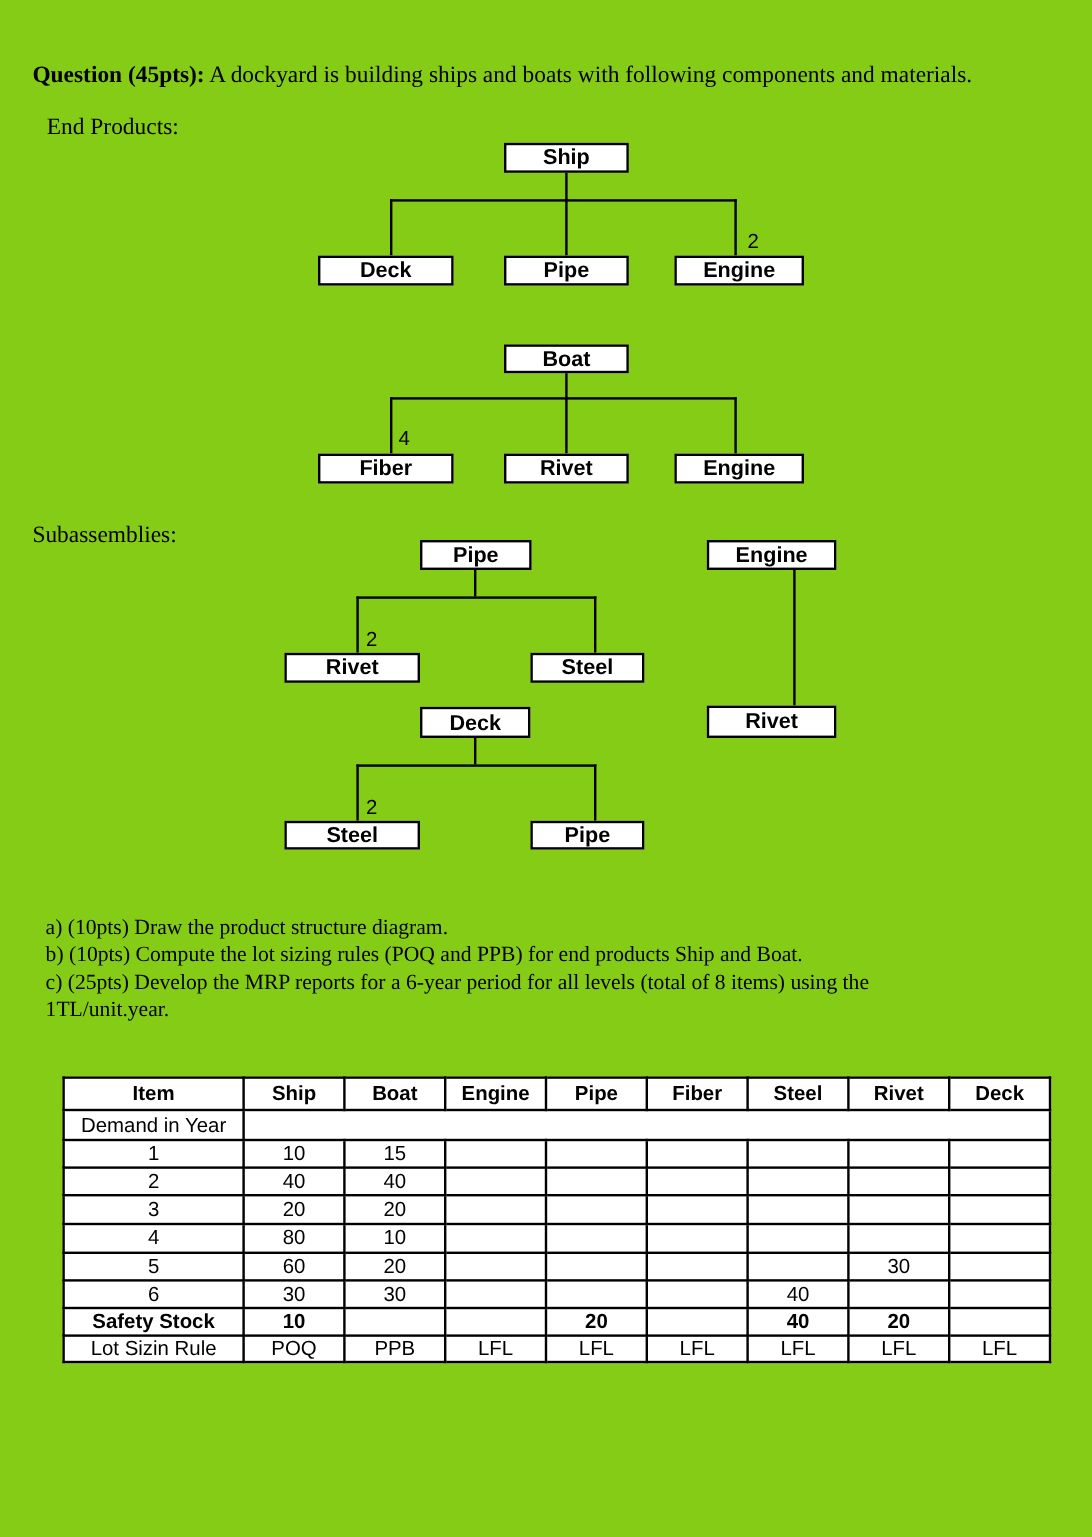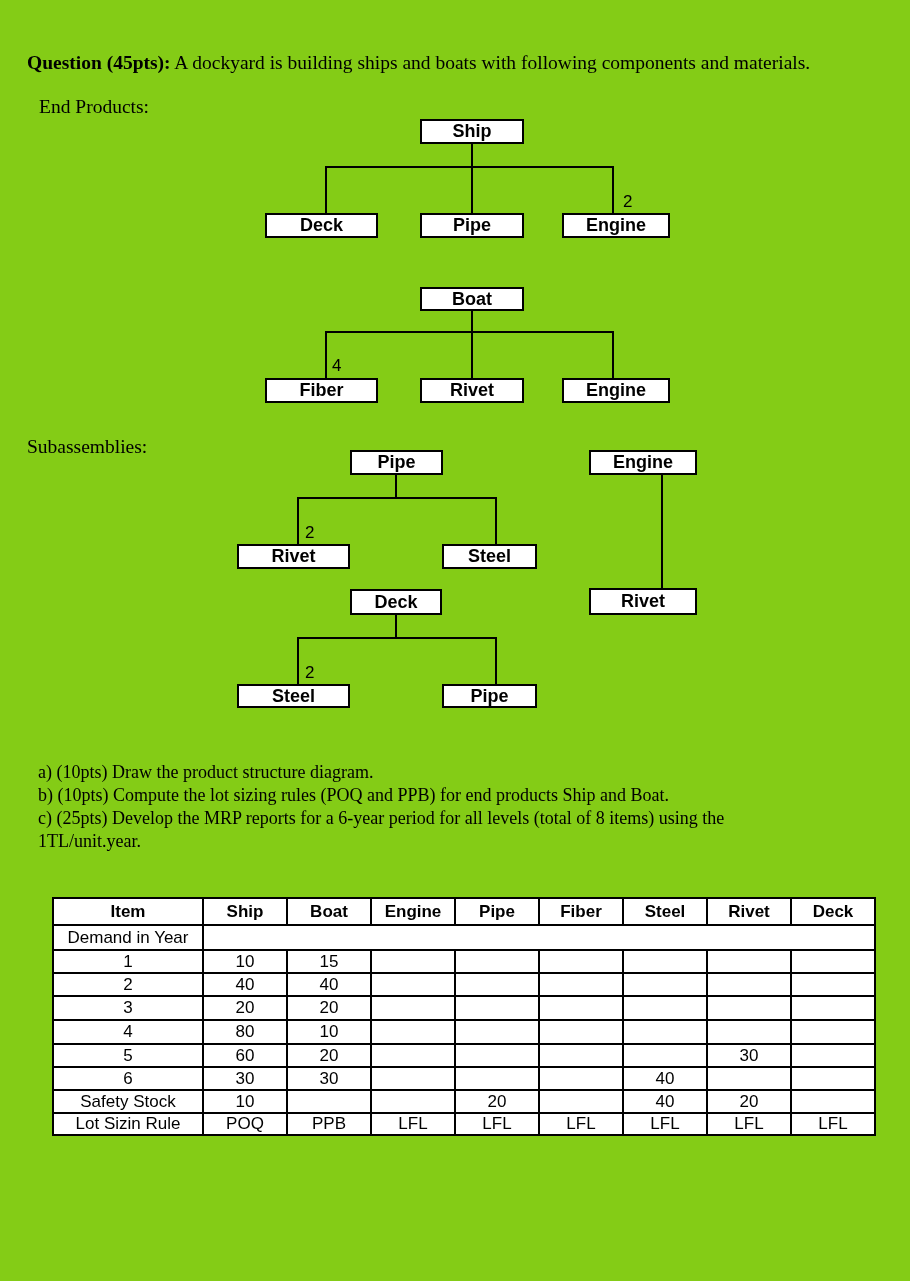--- a/index.html
+++ b/index.html
@@ -224,21 +224,21 @@
           <td>6</td>
           <td>30</td>
           <td>30</td>
           <td></td>
           <td></td>
           <td></td>
           <td>40</td>
           <td></td>
           <td></td>
         </tr>
-        <tr style="height: 23px;">
+        <tr style="height: 23px; font-weight: bold;">
           <td>Safety Stock</td>
           <td>10</td>
           <td></td>
           <td></td>
           <td>20</td>
           <td></td>
           <td>40</td>
           <td>20</td>
           <td></td>
         </tr>

